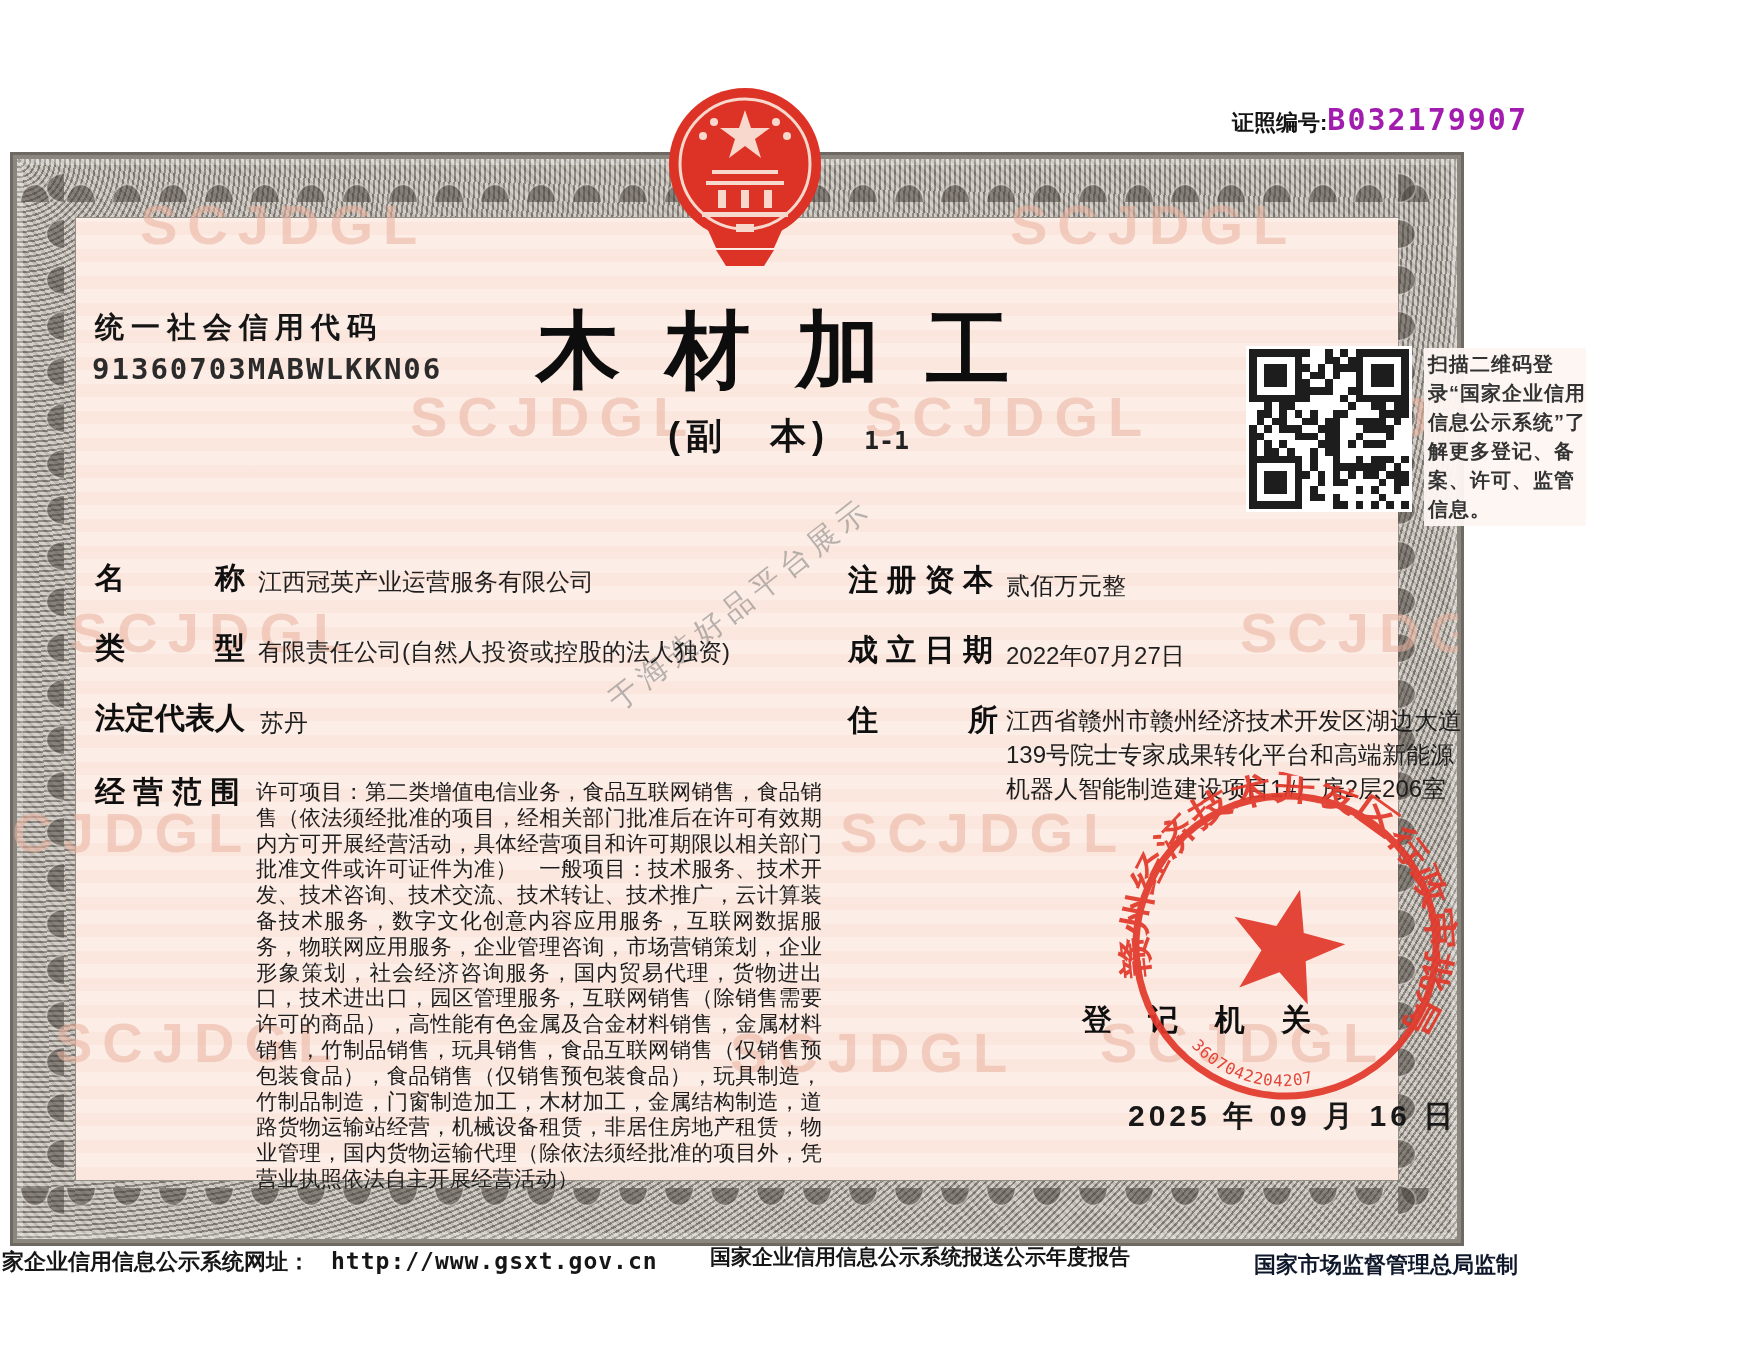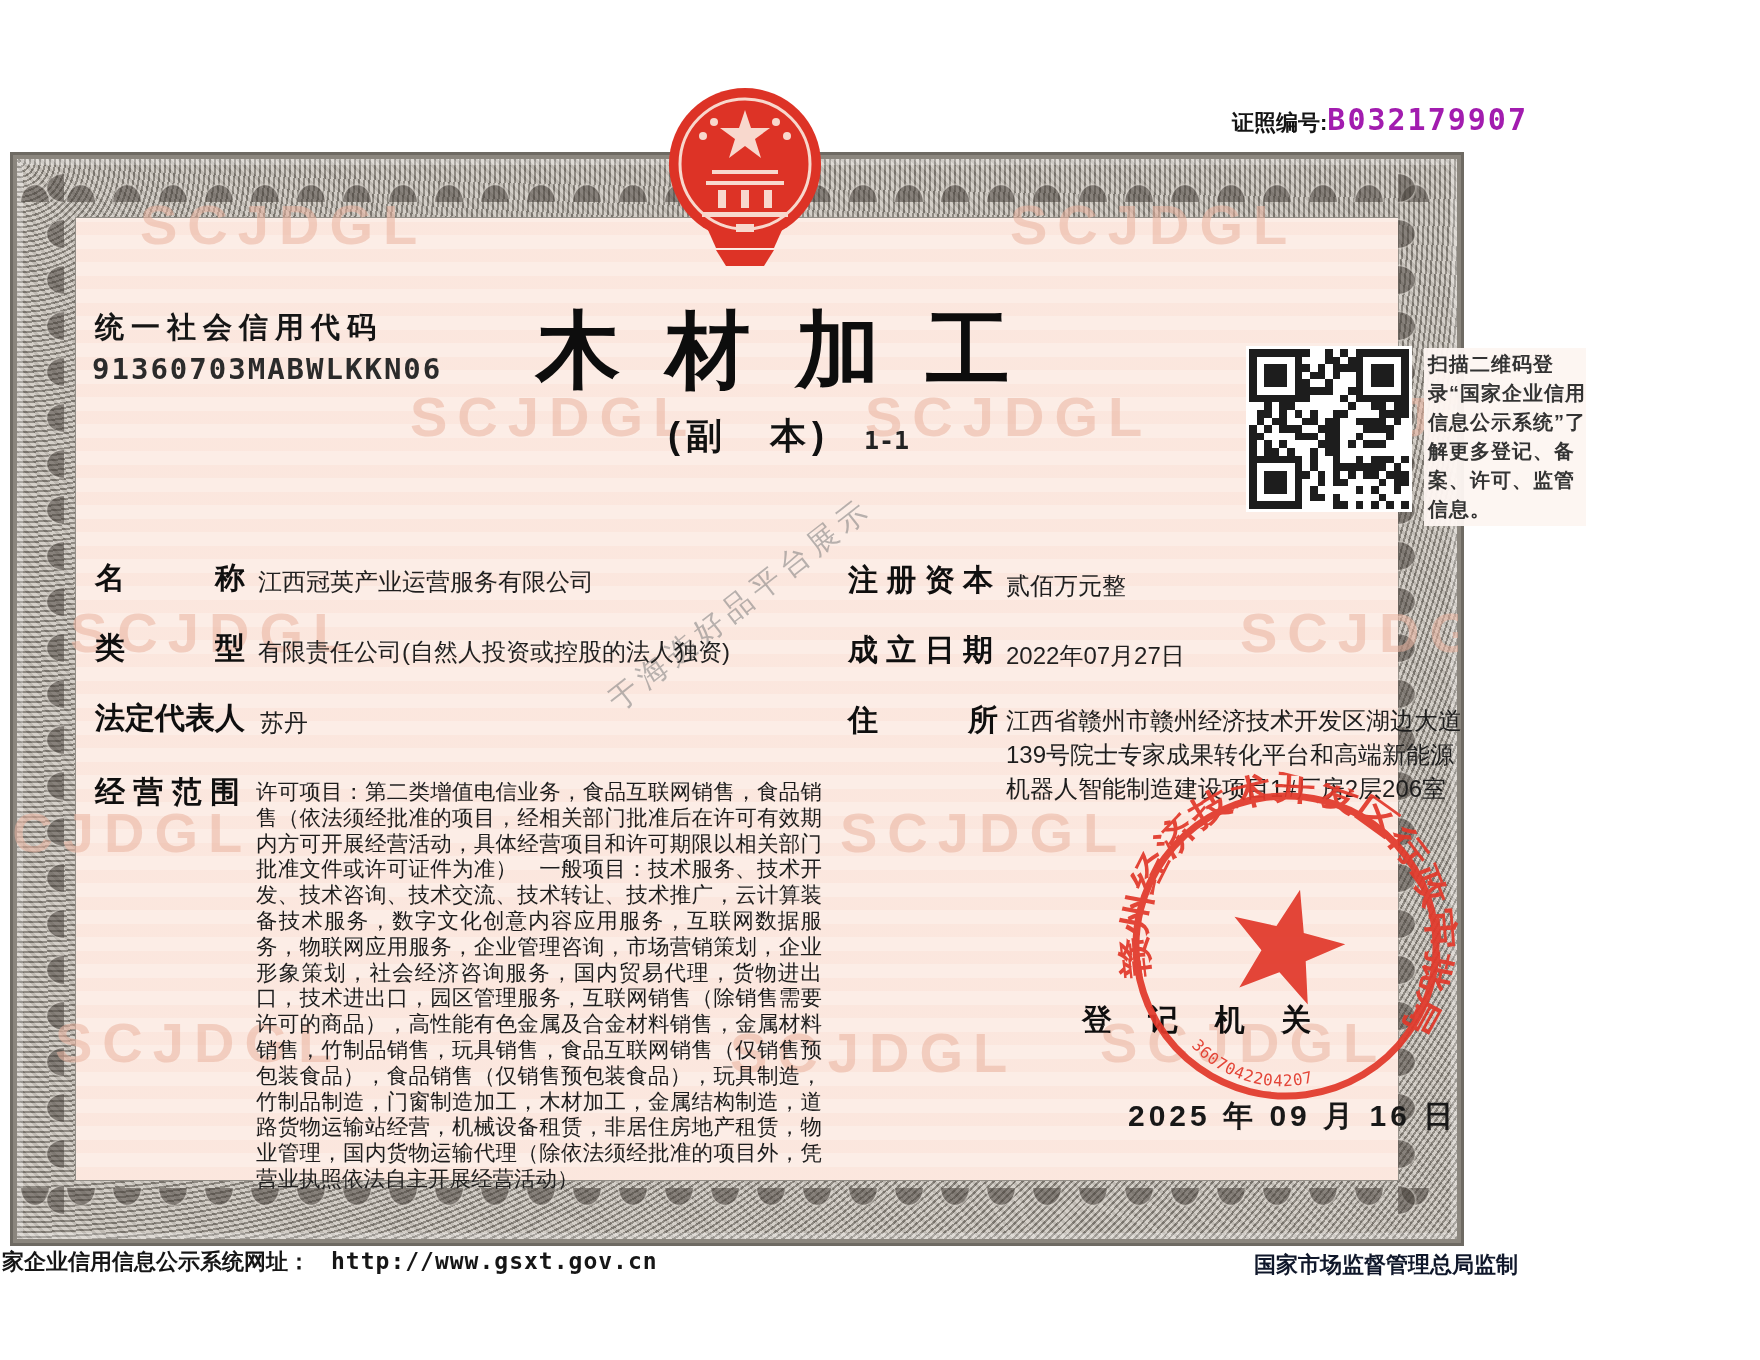--- a/index.html
+++ b/index.html
@@ -632,14 +632,15 @@
   <text font-size="16" fill="#e2392b" font-family="DejaVu Sans Mono, monospace">
     <textPath href="#sealNum" startOffset="0" textLength="134">3607042204207</textPath>
   </text>
 </svg>
 
 <div class="abs foot foot-left">
   <span class="cn">家企业信用信息公示系统网址：</span>
   <span class="url">http://www.gsxt.gov.cn</span>
 </div>
 <div class="abs foot foot-center">
+  <div>国家企业信用信息公示系统报送公示年度报告</div>
 </div>
 <div class="abs foot foot-right">国家市场监督管理总局监制</div>
 
 </body></html>

